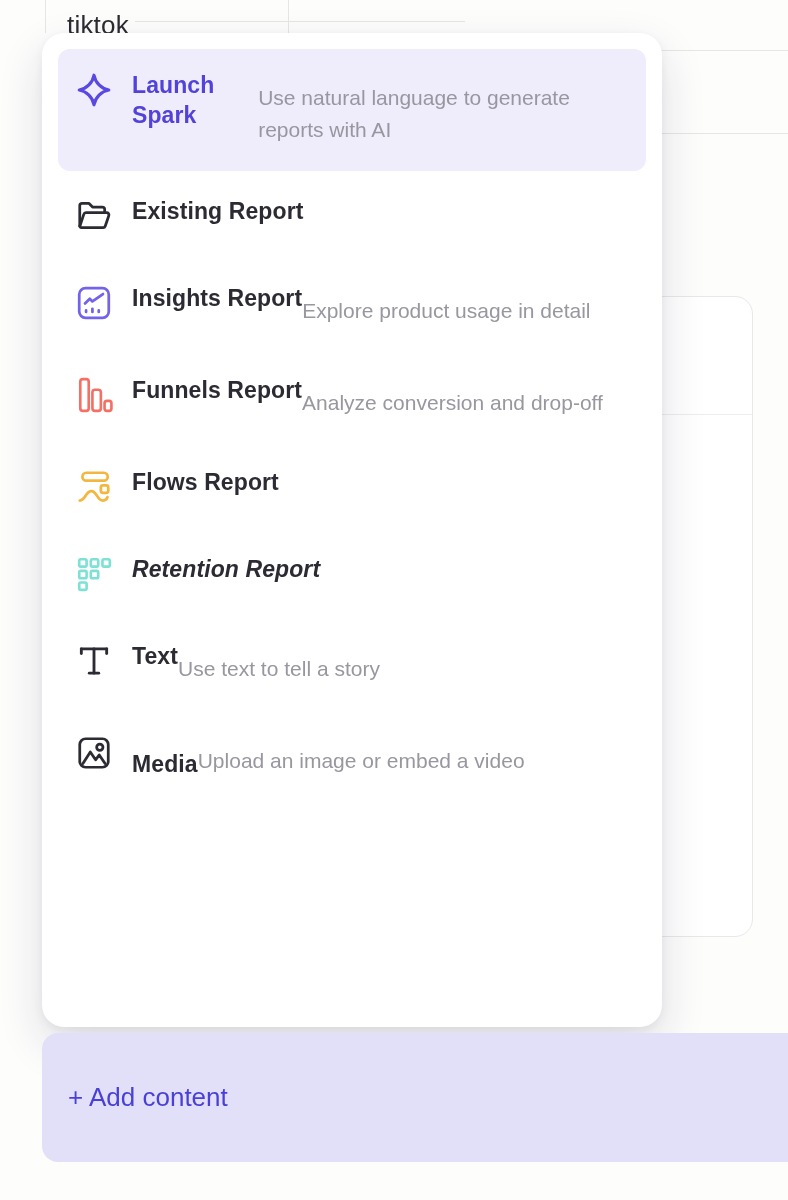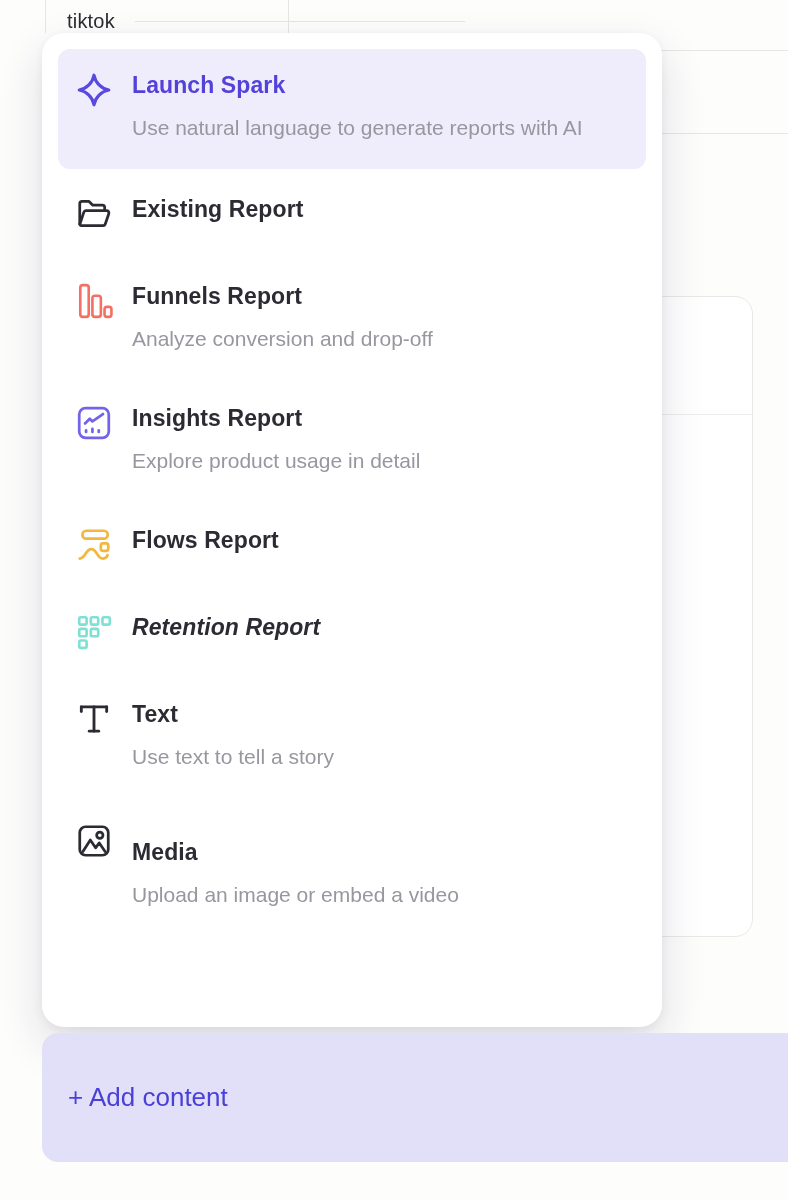--- a/index.html
+++ b/index.html
@@ -5,21 +5,21 @@
   html,body{margin:0;padding:0;}
   body{
     width:788px;height:1200px;position:relative;overflow:hidden;
     background:#fdfdfc;
     font-family:"Liberation Sans",sans-serif;
     -webkit-font-smoothing:antialiased;
   }
   
   .bg-text{
     position:absolute;left:67px;top:10px;
-    font-size:20px;color:#2b2b31;letter-spacing:.2px;
+    font-size:26px;color:#2b2b31;letter-spacing:.2px;
   }
   .bg-line{position:absolute;background:#e7e6e4;}
   .v1{left:45px;top:0;width:1px;height:33px;}
   .v2{left:288px;top:0;width:1px;height:51px;}
   .h1{left:135px;top:21px;width:330px;height:1px;}
   .h2{left:288px;top:50px;width:500px;height:1px;}
   .h3{left:662px;top:133px;width:126px;height:1px;}
   .bg-card{
     position:absolute;left:140px;top:296px;width:613px;height:641px;
     background:#ffffff;border:1px solid #e9e8e6;border-radius:18px;
@@ -37,21 +37,21 @@
   .menu-item{
     display:flex;gap:19px;align-items:flex-start;
     padding:21px 17px;border-radius:12px;margin-bottom:6px;cursor:pointer;
   }
   .menu-item.highlight{
     background:#efedfb;
     padding-bottom:25px;margin-bottom:4px;
   }
   .icon-box{flex:0 0 38px;width:38px;height:38px;margin-top:1px;}
   .icon-box svg{display:block;}
-  .item-text{display:flex;flex-direction:column;min-width:0;}
+  .item-text{display:flex;flex-direction:row;min-width:0;}
   .item-title{
     font-size:23px;font-weight:bold;color:#2c2b33;line-height:30px;
     letter-spacing:.1px;
   }
   .item-subtitle{
     font-size:21px;color:#98969f;line-height:32px;margin-top:12px;
     max-width:500px;
   }
 
   
@@ -96,44 +96,44 @@
         <path d="M4.5 27.5 V8.3 c0-1.2 1-2.2 2.2-2.2 h6.6 l3.3 3.4 h9.3 c1.2 0 2.2 1 2.2 2.2 v2.2"></path>
         <path d="M4.5 27.9 l3.8-11.5 c.3-.9 1.1-1.5 2-1.5 h19.7 c1.5 0 2.5 1.4 2 2.8 l-3.3 9.8 c-.3.9-1.1 1.5-2 1.5 H6 c-.9 0-1.6-.7-1.5-1.6 z"></path>
       </svg>
     </span>
     <span class="item-text">
       <span class="item-title" style="color: rgb(44, 43, 51);">Existing Report</span>
     </span>
   </div>
 
   <div class="menu-item">
+    <span class="icon-box" style="color: rgb(114, 99, 234);">
+      <svg viewBox="0 0 36 36" width="38" height="38" fill="none" stroke="currentColor" stroke-width="2.6" stroke-linejoin="round" stroke-linecap="round">
+        <rect x="4" y="4" width="28" height="28" rx="6"></rect>
+        <path d="M9.5 18.5 L14 14 L16.5 16.5 L26.5 9.5"></path>
+        <path d="M10.5 25 v1.5 M16.5 23.5 v3 M22.5 25 v1.5"></path>
+      </svg>
+    </span>
+    <span class="item-text">
+      <span class="item-title" style="color: rgb(44, 43, 51);">Insights Report</span>
+      <span class="item-subtitle">Explore product usage in detail</span>
+    </span>
+  </div>
+
+  <div class="menu-item">
     <span class="icon-box" style="color: rgb(244, 112, 101);">
       <svg viewBox="0 0 36 36" width="38" height="38" fill="none" stroke="currentColor" stroke-width="2.5" stroke-linejoin="round">
         <rect x="5" y="3" width="8" height="30" rx="2.5"></rect>
         <rect x="16.5" y="13" width="8" height="20" rx="2.5"></rect>
         <rect x="28" y="23.5" width="6.5" height="9.5" rx="2.2"></rect>
       </svg>
     </span>
     <span class="item-text">
       <span class="item-title" style="color: rgb(44, 43, 51);">Funnels Report</span>
       <span class="item-subtitle">Analyze conversion and drop-off</span>
-    </span>
-  </div>
-
-  <div class="menu-item">
-    <span class="icon-box" style="color: rgb(114, 99, 234);">
-      <svg viewBox="0 0 36 36" width="38" height="38" fill="none" stroke="currentColor" stroke-width="2.6" stroke-linejoin="round" stroke-linecap="round">
-        <rect x="4" y="4" width="28" height="28" rx="6"></rect>
-        <path d="M9.5 18.5 L14 14 L16.5 16.5 L26.5 9.5"></path>
-        <path d="M10.5 25 v1.5 M16.5 23.5 v3 M22.5 25 v1.5"></path>
-      </svg>
-    </span>
-    <span class="item-text">
-      <span class="item-title" style="color: rgb(44, 43, 51);">Insights Report</span>
-      <span class="item-subtitle">Explore product usage in detail</span>
     </span>
   </div>
 
   <div class="menu-item">
     <span class="icon-box" style="color: rgb(243, 183, 64);">
       <svg viewBox="0 0 36 36" width="38" height="38" fill="none" stroke="currentColor" stroke-width="2.6" stroke-linejoin="round" stroke-linecap="round">
         <rect x="7" y="4.5" width="24" height="7.5" rx="3.7"></rect>
         <rect x="24.5" y="16.5" width="7" height="7" rx="2"></rect>
         <path d="M4.5 30.8 C10 30.8 10 21.8 15.5 21.8 C21 21.8 20.5 30.8 26.5 30.8 C28.6 30.8 30.2 29.6 30.8 27.6"></path>
       </svg>

